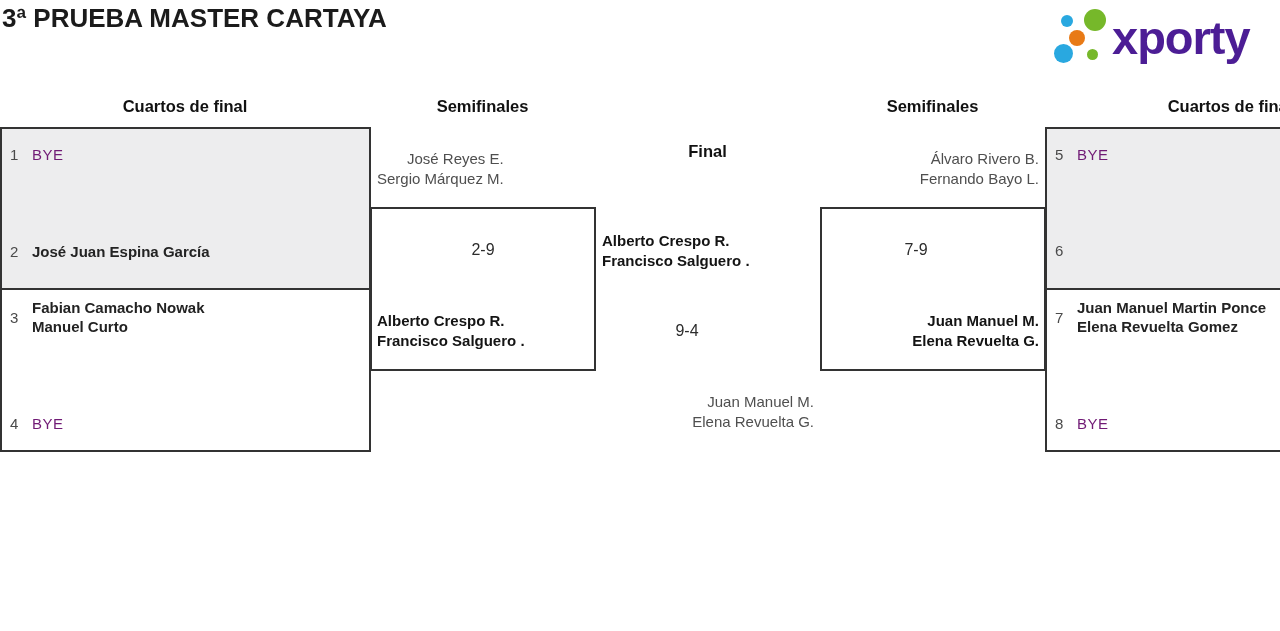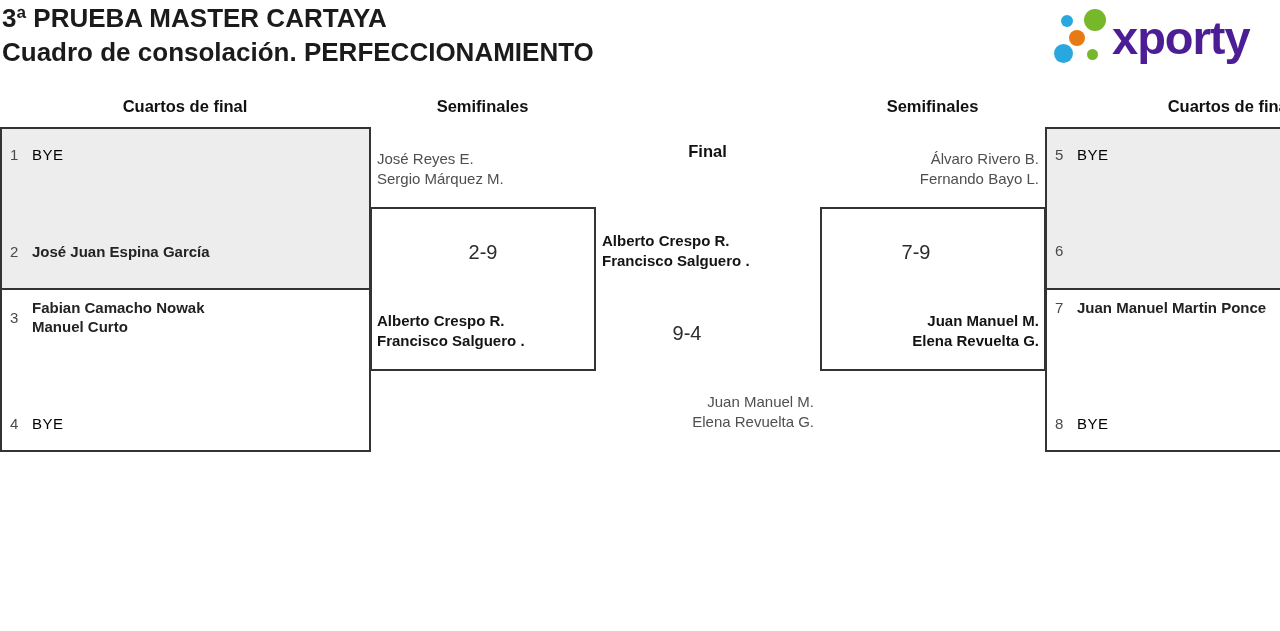--- a/index.html
+++ b/index.html
@@ -37,52 +37,51 @@
   .b-lqf-bot { left: 0;      top: 288px; width: 371px; height: 164px; }
   .b-lsf     { left: 370px;  top: 207px; width: 226px; height: 164px; }
   .b-rsf     { left: 820px;  top: 207px; width: 226px; height: 164px; }
   .b-rqf-top { left: 1045px; top: 127px; width: 370px; height: 163px; }
   .b-rqf-bot { left: 1045px; top: 288px; width: 370px; height: 164px; }
 
   
   .row { position: absolute; left: 8px; right: 8px; display: flex; align-items: center; }
   .seed { flex: 0 0 22px; width: 22px; font-size: 15px; color: #4a4a4a; }
   .names { font-size: 15px; font-weight: 700; color: #232323; line-height: 19px; }
-  .bye { font-size: 15px; color: #000000; letter-spacing: 0.5px; }
+  .bye { font-size: 15px; color: #701a75; letter-spacing: 0.5px; }
   .row-top-a { top: 17px; }
   .row-top-b { top: 113px; }
   .row-bot-a { top: 8px; }
   .row-bot-b { top: 125px; }
 
   
   .pair { position: absolute; font-size: 15px; line-height: 20px; white-space: nowrap; }
-  .muted { color: #4f4f4f; font-weight: 400; }
+  .muted { color: #4f4f4f; font-weight: 400; text-align: right; }
   .strong { color: #141414; font-weight: 700; }
-  .score { position: absolute; font-size: 20px; color: #2c2c2c; text-align: center; }
+  .score { position: absolute; font-size: 16px; color: #2c2c2c; text-align: center; }
 
   .sf-left-loser   { left: 377px; top: 149px; }
   .sf-left-score   { left: 370px; width: 226px; top: 241px; }
   .sf-left-winner  { left: 377px; top: 311px; }
 
   .final-winner    { left: 602px; top: 231px; }
   .final-score     { left: 595px; width: 184px; top: 322px; }
   .final-loser     { left: 595px; width: 219px; top: 392px; text-align: right; }
 
   .sf-right-loser  { left: 822px; width: 217px; top: 149px; text-align: right; }
   .sf-right-score  { left: 820px; width: 192px; top: 241px; }
   .sf-right-winner { left: 822px; width: 217px; top: 311px; text-align: right; }
 </style>
 </head>
 <body>
 
 <div class="canvas">
 
   <div class="title">
     <div>3ª PRUEBA MASTER CARTAYA</div>
-    <div>Cuadro de consolación. PERFECCIONAMIENTO</div>
   </div>
 
   <div class="logo">
     <span class="dot d-blue-sm"></span>
     <span class="dot d-green-lg"></span>
     <span class="dot d-orange"></span>
     <span class="dot d-blue-lg"></span>
     <span class="dot d-green-sm"></span>
     <span class="logo-text">xporty</span>
   </div>
@@ -160,20 +159,21 @@
     <div class="row row-top-b">
       <span class="seed">6</span>
     </div>
   </div>
 
   <div class="box b-rqf-bot">
     <div class="row row-bot-a">
       <span class="seed">7</span>
       <div class="names">
         <div>Juan Manuel Martin Ponce</div>
+        <div>Elena Revuelta Gomez</div>
       </div>
     </div>
     <div class="row row-bot-b">
       <span class="seed">8</span>
       <span class="bye">BYE</span>
     </div>
   </div>
 
 </div>
 

